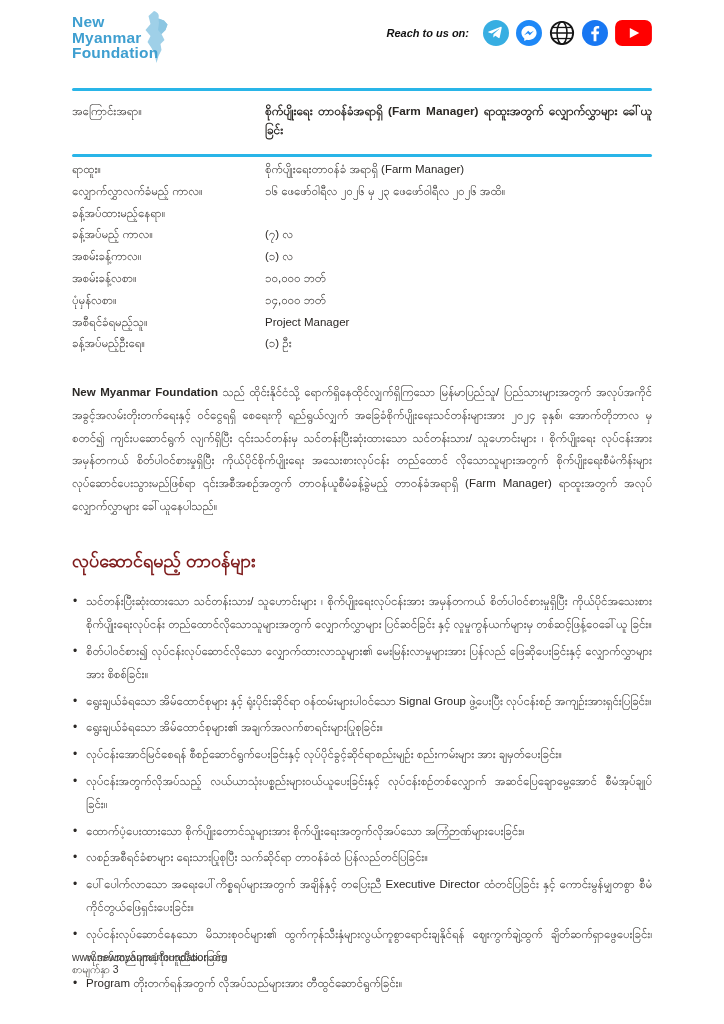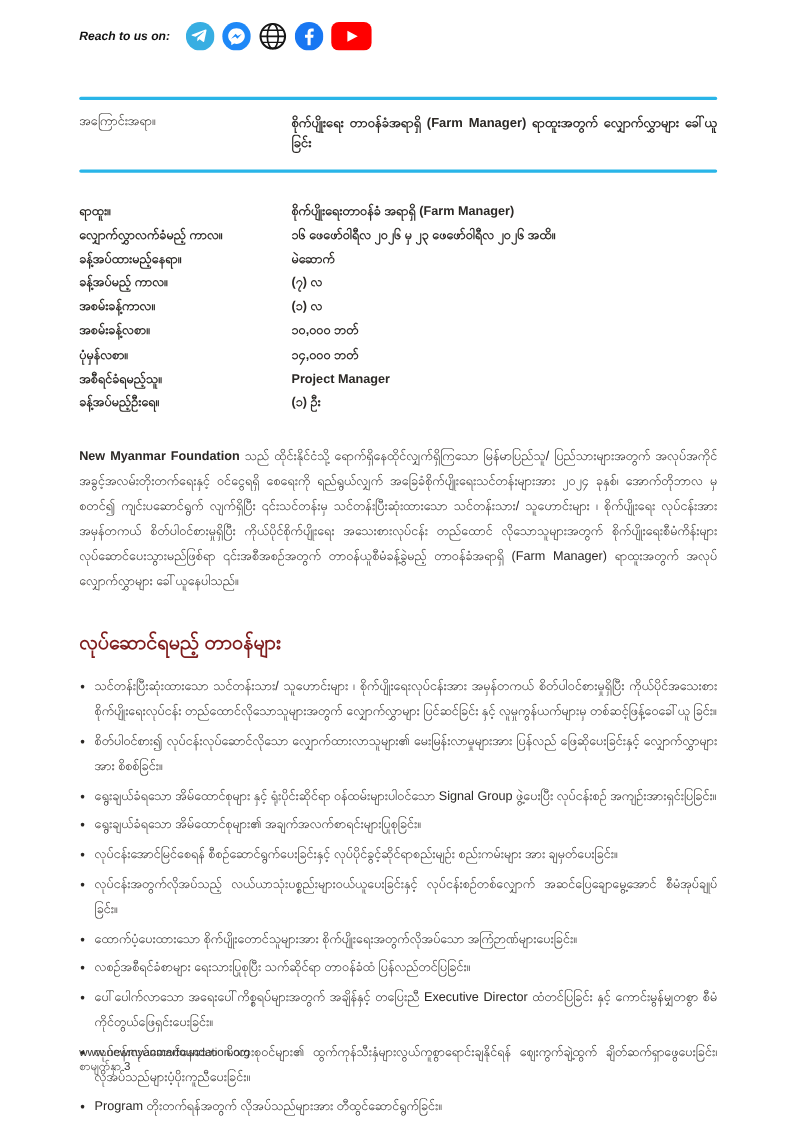--- a/index.html
+++ b/index.html
@@ -25,21 +25,21 @@
   .rule{height:3px;background:#29b5e8;border-radius:2px;}
   .rule-1{margin-top:12px;}
   .rule-2{margin-top:2px;}
 
   
   .subject{display:flex;align-items:flex-start;padding:11px 0 12px 0;}
   .subject-label{flex:0 0 193px;font-size:11.5px;line-height:19px;}
   .subject-title{flex:1;font-weight:bold;font-size:11.8px;line-height:19px;text-align:justify;}
 
   
-  .details{margin-top:25px;font-weight:bold;}
+  .details{margin-top:2px;}
   .detail-row{display:flex;line-height:21.8px;font-size:11.5px;}
   .detail-label{flex:0 0 193px;}
   .detail-value{flex:1;}
 
   
   .intro{margin-top:26px;font-size:11.5px;line-height:22.7px;text-align:justify;}
   .intro b{font-size:11.5px;}
 
   
   .duties-heading{margin-top:32px;color:#7f1d1d;font-weight:bold;font-size:18px;}
@@ -52,20 +52,31 @@
 
   
   .footer{position:absolute;left:72px;right:72px;top:951px;display:flex;justify-content:space-between;font-size:10.5px;color:#3a3foo;color:#3a3835;flex-direction:column;}
 </style>
 </head>
 <body>
 
 <div class="page">
 
   <div class="header">
+    <div class="logo">
+      <svg class="logo-map" viewBox="0 0 36 54">
+        <path d="M16 1 C20 2.5 21.5 4.5 20.5 8.5 L26 10.5 L29.5 14.5 L27.5 20 L23.5 24 L26.5 30 L22.5 34 L23.5 40 L20.5 46 L18.5 53 L16.5 44 L13.5 38 L9.5 32 L12.5 26 L7.5 20 L12.5 14 L10.5 6 Z" fill="#9fd0e8"></path>
+        <path d="M20.5 8.5 L26 10.5 L29.5 14.5 L27.5 20 L23.5 24 L20 20 L21 13 Z" fill="#8cc6e2"></path>
+      </svg>
+      <div class="logo-text">
+        <div>New</div>
+        <div>Myanmar</div>
+        <div>Foundation</div>
+      </div>
+    </div>
 
     <div class="social">
       <div class="reach">Reach to us on:</div>
       <div class="icon-row">
         <svg width="26" height="26" viewBox="0 0 24 24">
           <circle cx="12" cy="12" r="12" fill="#37AEE2"></circle>
           <path d="M17.3 7.1l-1.9 9c-.14.63-.52.78-1.05.49l-2.9-2.14-1.4 1.35c-.16.15-.29.28-.59.28l.21-2.94 5.35-4.83c.23-.2-.05-.32-.36-.11l-6.6 4.16-2.85-.9c-.62-.19-.63-.62.13-.92l11.1-4.28c.51-.19.96.12.86.84z" fill="#fff"></path>
         </svg>
         <svg width="26" height="26" viewBox="0 0 24 24">
           <circle cx="12" cy="12" r="12" fill="#1E88F7"></circle>
@@ -103,21 +114,20 @@
     <div class="detail-row">
       <div class="detail-label">ရာထူး။</div>
       <div class="detail-value">စိုက်ပျိုးရေးတာဝန်ခံ အရာရှိ (Farm Manager)</div>
     </div>
     <div class="detail-row">
       <div class="detail-label">လျှောက်လွှာလက်ခံမည့် ကာလ။</div>
       <div class="detail-value">၁၆ ဖေဖော်ဝါရီလ ၂၀၂၆ မှ ၂၃ ဖေဖော်ဝါရီလ ၂၀၂၆ အထိ။</div>
     </div>
     <div class="detail-row">
       <div class="detail-label">ခန့်အပ်ထားမည့်နေရာ။</div>
-      <div class="detail-value">မဲဆောက်</div>
     </div>
     <div class="detail-row">
       <div class="detail-label">ခန့်အပ်မည့် ကာလ။</div>
       <div class="detail-value">(၇) လ</div>
     </div>
     <div class="detail-row">
       <div class="detail-label">အစမ်းခန့်ကာလ။</div>
       <div class="detail-value">(၁) လ</div>
     </div>
     <div class="detail-row">

